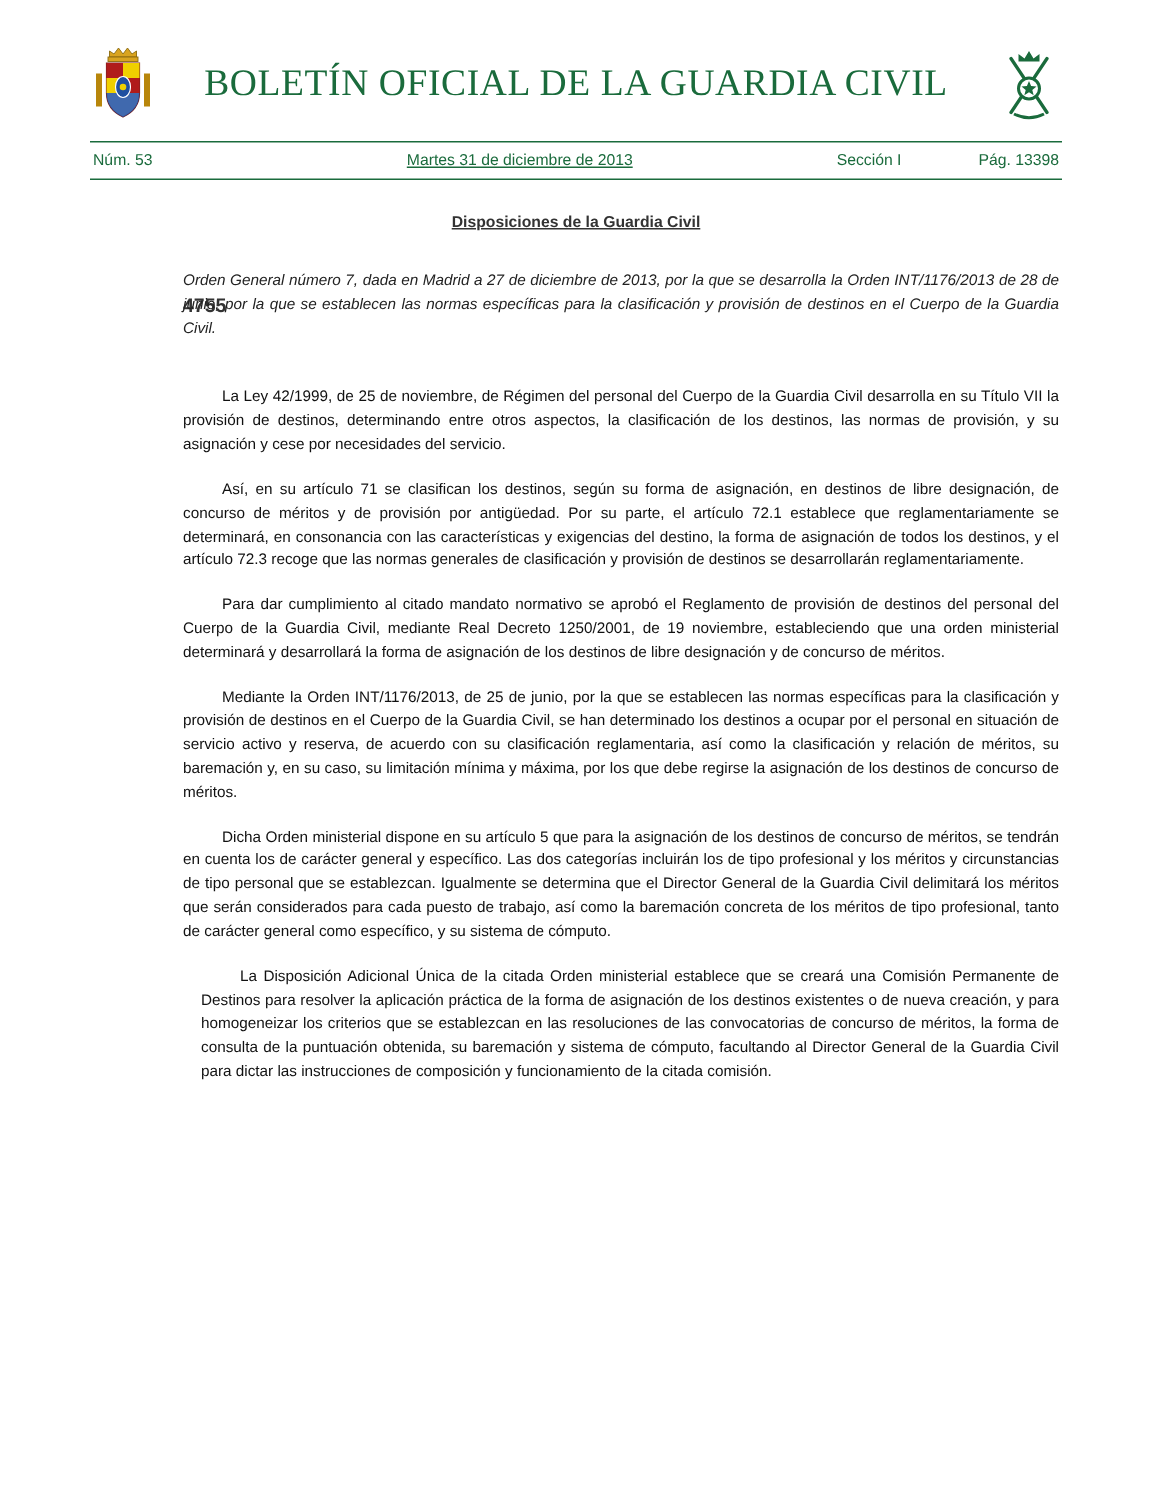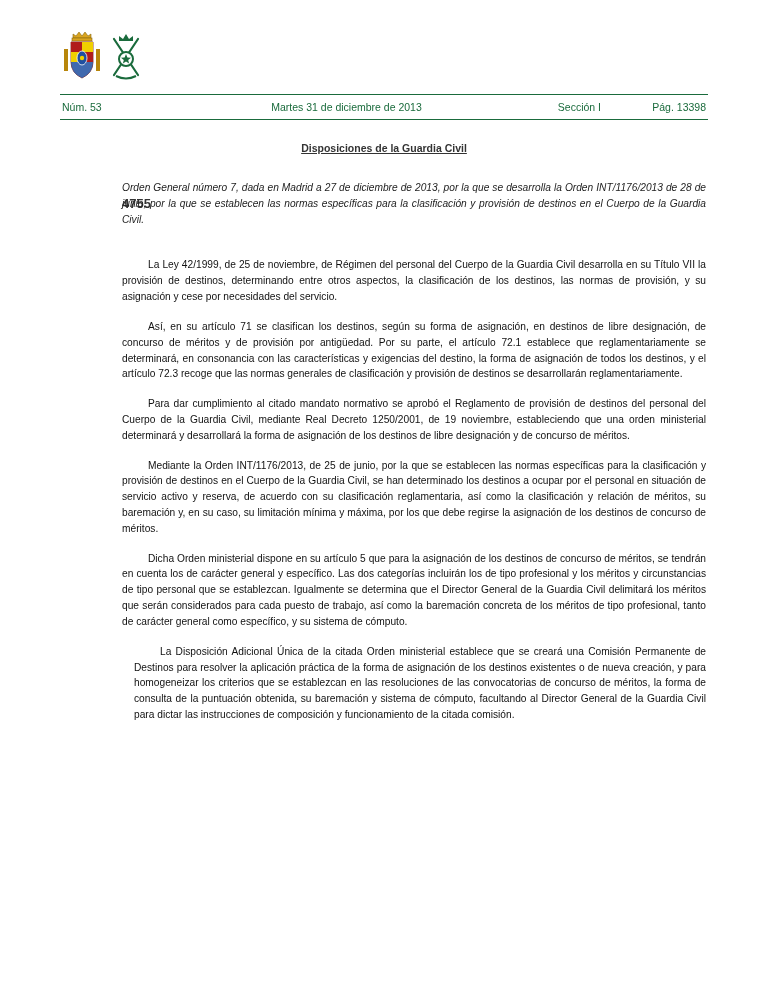--- a/index.html
+++ b/index.html
@@ -58,21 +58,21 @@
 
   
   .headerline {
     display: flex;
     align-items: center;
     font-size: 10.5px;
     color: #1a6b3c;
     padding: 6px 2px 6px 2px;
   }
   .hl-num { width: 120px; text-align: left; }
-  .hl-date { flex: 1 1 auto; text-align: center; }
+  .hl-date { flex: 1 1 auto; text-align: center; text-decoration: underline; }
   .hl-sec { width: 90px; text-align: right; }
   .hl-pag { width: 105px; text-align: right; }
 
   .rule-thin {
     border: 0;
     border-top: 0.8px solid #1a6b3c;
     margin: 0 0 22px 0;
   }
 
   
@@ -155,20 +155,21 @@
         <rect x="11" y="13" width="11" height="10" fill="#b01b1b"></rect>
         <rect x="22" y="13" width="11" height="10" fill="#f0d000"></rect>
         <rect x="11" y="23" width="11" height="10" fill="#f0d000"></rect>
         <rect x="22" y="23" width="11" height="10" fill="#b01b1b"></rect>
         <path d="M11 33 H33 Q33 44 22 49 Q11 44 11 33 Z" fill="#1f4fa0" opacity="0.85"></path>
         <ellipse cx="22" cy="29" rx="5" ry="7" fill="#1f4fa0" stroke="#ffffff" stroke-width="0.8"></ellipse>
         <circle cx="22" cy="29" r="2.2" fill="#f0d000"></circle>
       </svg>
     </div>
 
+    <div class="masthead-title">BOLETÍN OFICIAL DE LA GUARDIA CIVIL</div>
 
     <div class="crest-right">
       <svg class="crest-svg" width="44" height="54" viewBox="0 0 44 54" xmlns="http://www.w3.org/2000/svg">
 
         <g stroke="#1a6b3c" stroke-width="2.2" stroke-linecap="round">
           <line x1="10" y1="46" x2="34" y2="10"></line>
           <line x1="34" y1="46" x2="10" y2="10"></line>
         </g>
 
         <path d="M15 12 L15 7 L19 10 L22 5 L25 10 L29 7 L29 12 Z" fill="#1a6b3c"></path>

